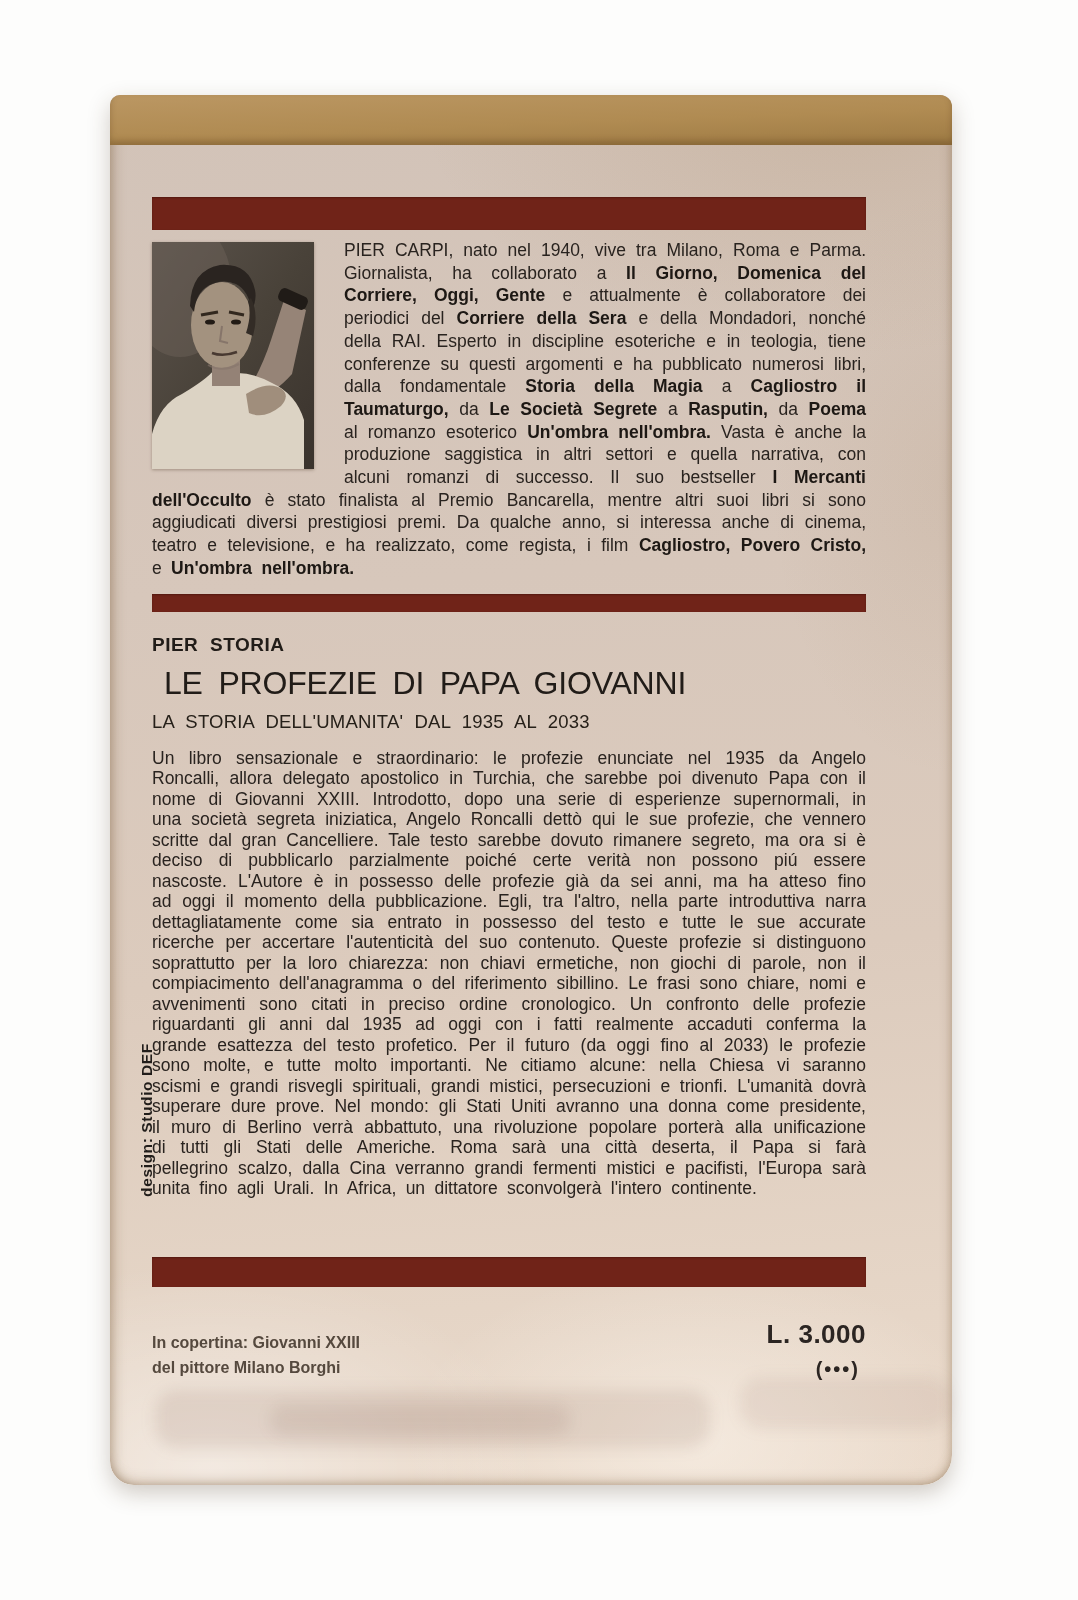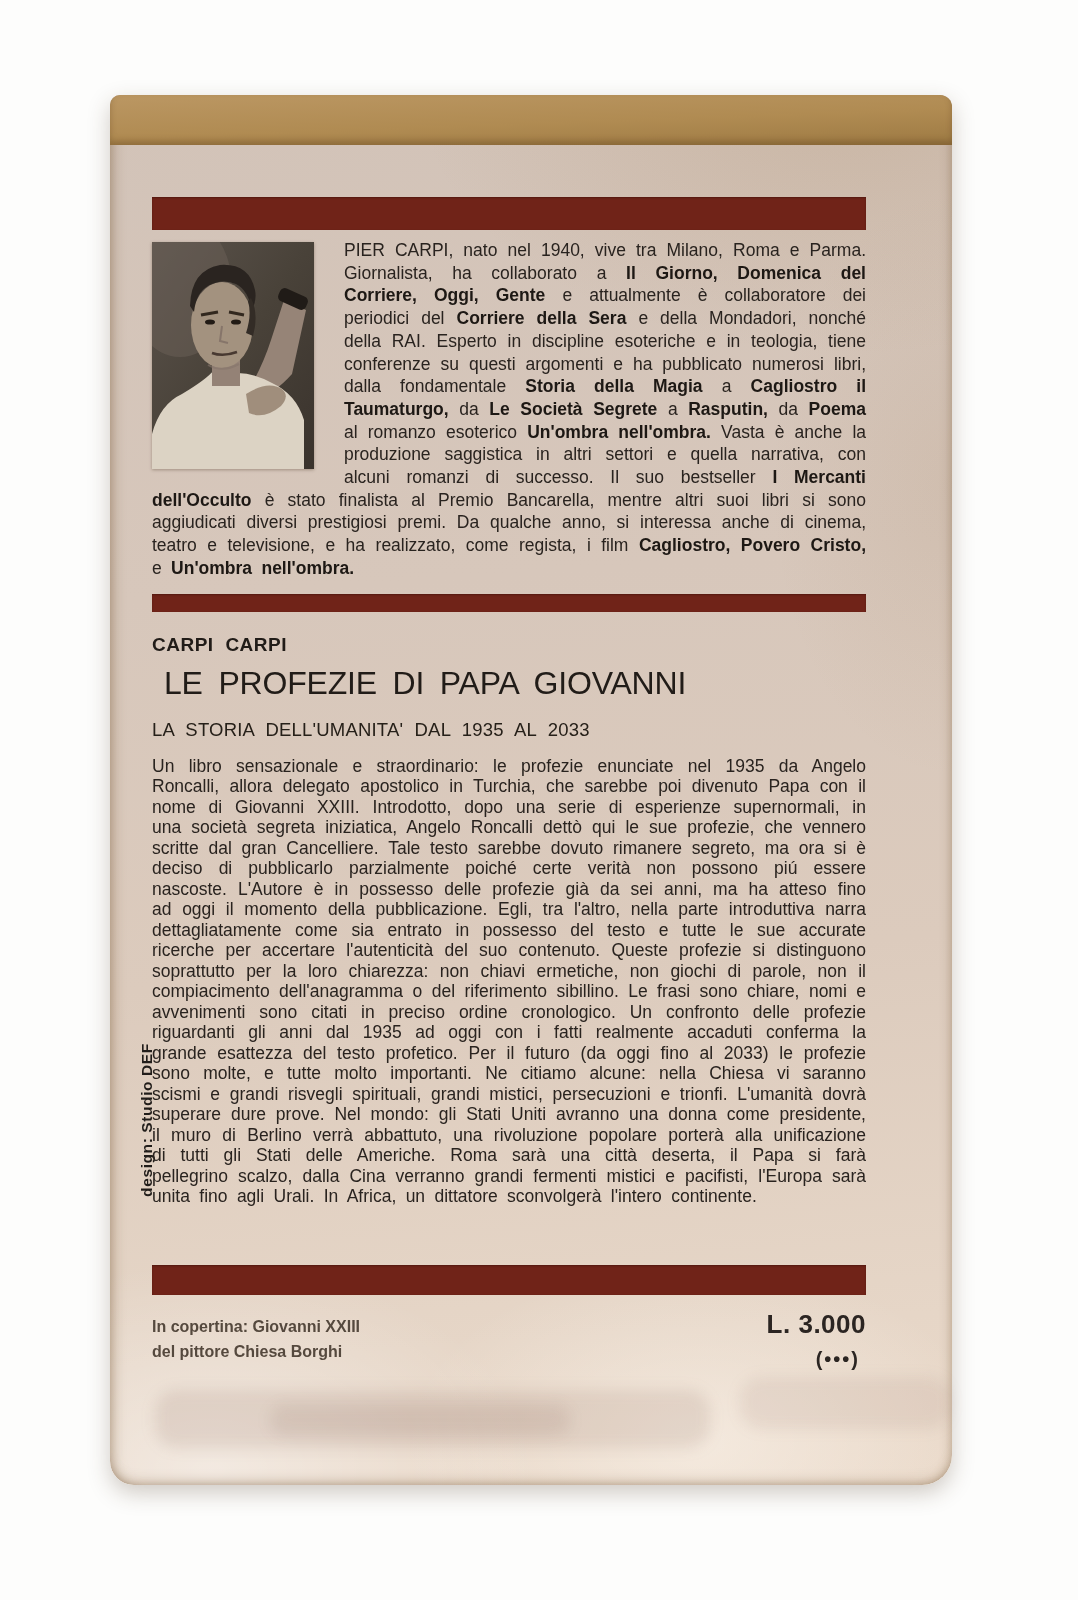--- a/index.html
+++ b/index.html
@@ -51,28 +51,28 @@
     margin:0;font-size:17.5px;line-height:22.7px;text-align:justify;
     word-spacing:4.5px;color:#29231f;
   }
   .bio .bold{font-weight:bold;color:#1d1814;}
   
   .author{margin-top:22px;font-size:19px;font-weight:bold;letter-spacing:.5px;word-spacing:6px;color:#211c18;}
   .book-title{
     margin:10px 0 0 12px;font-size:32px;font-weight:normal;letter-spacing:-.2px;word-spacing:7px;
     color:#211c18;line-height:1.1;
   }
-  .subtitle{margin-top:18px;font-size:18.5px;letter-spacing:.2px;word-spacing:6px;color:#262019;}
+  .subtitle{margin-top:10px;font-size:18.5px;letter-spacing:.2px;word-spacing:6px;color:#262019;}
   
   .desc{
     margin:15px 0 1px 0;font-size:17.5px;line-height:20.5px;text-align:justify;
     word-spacing:4.5px;color:#29231f;
   }
   
-  .footer{display:flex;justify-content:space-between;align-items:center;margin-top:14px;}
+  .footer{display:flex;justify-content:space-between;align-items:flex-end;margin-top:32px;}
   .credit{font-size:16px;font-weight:bold;line-height:1.55;color:#55493e;}
   .price-block{text-align:right;}
   .price{font-size:26px;font-weight:bold;color:#2b2522;letter-spacing:.5px;}
   .price-note{font-size:20px;font-weight:bold;color:#2b2522;margin:8px 6px 0 0;letter-spacing:2px;}
   
   .design-credit{
     position:absolute;left:37px;top:1025px;
     transform:translate(-50%,-50%) rotate(-90deg);
     white-space:nowrap;font-size:15.5px;font-weight:bold;letter-spacing:.6px;color:#211d1a;
   }
@@ -123,32 +123,32 @@
         <ellipse cx="84" cy="80" rx="5" ry="2.6" fill="#221b15"></ellipse>
         <path d="M70 84 L68 99 L76 101" stroke="#86756a" stroke-width="2" fill="none"></path>
         <path d="M60 111 Q71 115 85 110" stroke="#483931" stroke-width="2.5" fill="none"></path>
         <path d="M56 123 Q70 131 87 122" stroke="#86756a" stroke-width="2" fill="none" opacity=".6"></path>
       </svg>
       <p class="bio"><span>PIER CARPI, nato nel 1940, vive tra Milano, Roma e Parma. Giornalista, ha collaborato a </span><span class="bold">Il Giorno, Domenica del Corriere, Oggi, Gente</span><span> e attualmente è collaboratore dei periodici del </span><span class="bold">Corriere della Sera</span><span> e della Mondadori, nonché della RAI. Esperto in discipline esoteriche e in teologia, tiene conferenze su questi argomenti e ha pubblicato numerosi libri, dalla fondamentale </span><span class="bold">Storia della Magia</span><span> a </span><span class="bold">Cagliostro il Taumaturgo,</span><span> da </span><span class="bold">Le Società Segrete</span><span> a </span><span class="bold">Rasputin,</span><span> da </span><span class="bold">Poema</span><span> al romanzo esoterico </span><span class="bold">Un'ombra nell'ombra.</span><span> Vasta è anche la produzione saggistica in altri settori e quella narrativa, con alcuni romanzi di successo. Il suo bestseller </span><span class="bold">I Mercanti dell'Occulto</span><span> è stato finalista al Premio Bancarella, mentre altri suoi libri si sono aggiudicati diversi prestigiosi premi. Da qualche anno, si interessa anche di cinema, teatro e televisione, e ha realizzato, come regista, i film </span><span class="bold">Cagliostro, Povero Cristo,</span><span> e </span><span class="bold">Un'ombra nell'ombra.</span></p>
     </div>
 
     <div class="bar bar-mid"></div>
 
-    <div class="author">CARPI CARPI</div>
+    <div class="author">PIER STORIA</div>
     <h1 class="book-title">LE PROFEZIE DI PAPA GIOVANNI</h1>
     <div class="subtitle">LA STORIA DELL'UMANITA' DAL 1935 AL 2033</div>
 
     <p class="desc">Un libro sensazionale e straordinario: le profezie enunciate nel 1935 da Angelo Roncalli, allora delegato apostolico in Turchia, che sarebbe poi divenuto Papa con il nome di Giovanni XXIII. Introdotto, dopo una serie di esperienze supernormali, in una società segreta iniziatica, Angelo Roncalli dettò qui le sue profezie, che vennero scritte dal gran Cancelliere. Tale testo sarebbe dovuto rimanere segreto, ma ora si è deciso di pubblicarlo parzialmente poiché certe verità non possono piú essere nascoste. L'Autore è in possesso delle profezie già da sei anni, ma ha atteso fino ad oggi il momento della pubblicazione. Egli, tra l'altro, nella parte introduttiva narra dettagliatamente come sia entrato in possesso del testo e tutte le sue accurate ricerche per accertare l'autenticità del suo contenuto. Queste profezie si distinguono soprattutto per la loro chiarezza: non chiavi ermetiche, non giochi di parole, non il compiacimento dell'anagramma o del riferimento sibillino. Le frasi sono chiare, nomi e avvenimenti sono citati in preciso ordine cronologico. Un confronto delle profezie riguardanti gli anni dal 1935 ad oggi con i fatti realmente accaduti conferma la grande esattezza del testo profetico. Per il futuro (da oggi fino al 2033) le profezie sono molte, e tutte molto importanti. Ne citiamo alcune: nella Chiesa vi saranno scismi e grandi risvegli spirituali, grandi mistici, persecuzioni e trionfi. L'umanità dovrà superare dure prove. Nel mondo: gli Stati Uniti avranno una donna come presidente, il muro di Berlino verrà abbattuto, una rivoluzione popolare porterà alla unificazione di tutti gli Stati delle Americhe. Roma sarà una città deserta, il Papa si farà pellegrino scalzo, dalla Cina verranno grandi fermenti mistici e pacifisti, l'Europa sarà unita fino agli Urali. In Africa, un dittatore sconvolgerà l'intero continente.</p>
 
     <div class="bar bar-bottom"></div>
 
     <div class="footer">
       <div class="credit">
         <div>In copertina: Giovanni XXIII</div>
-        <div>del pittore Chiesa Borghi</div>
+        <div>del pittore Milano Borghi</div>
       </div>
       <div class="price-block">
         <div class="price">L. 3.000</div>
         <div class="price-note">(•••)</div>
       </div>
     </div>
 
   </div>
 </div>
 

